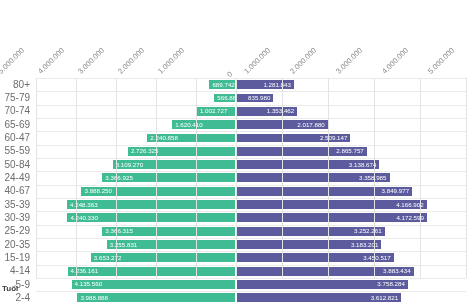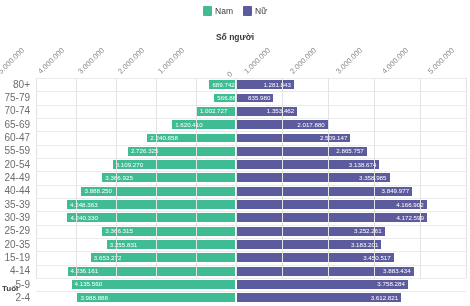--- a/index.html
+++ b/index.html
@@ -143,32 +143,21 @@
     position: absolute;
     left: 0; top: 0; width: 430px; height: 1px;
     background: #d8d8d8;
   }
 </style>
 </head>
 <body>
 
 <div id="chart-root">
 
-  <div class="legend" id="legend">
-      <div class="legend-item">
-        <span class="legend-swatch" style="background: rgb(63, 188, 148);"></span>
-        <span class="legend-label">Nam</span>
-      </div>
-      <div class="legend-item">
-        <span class="legend-swatch" style="background: rgb(92, 91, 158);"></span>
-        <span class="legend-label">Nữ</span>
-      </div>
-    </div>
-
-  <div class="axis-title">Số người</div>
+
 
   <div class="ticks" id="ticks">
       <div class="tick" style="left: -1px; transform: rotate(-45deg); transform-origin: 0% 100%; text-align: right; margin-left: -36px; width: 37.8px;">5.000.000</div>
       <div class="tick" style="left: 39px; transform: rotate(-45deg); transform-origin: 0% 100%; text-align: right; margin-left: -36px; width: 37.8px;">4.000.000</div>
       <div class="tick" style="left: 79px; transform: rotate(-45deg); transform-origin: 0% 100%; text-align: right; margin-left: -36px; width: 37.8px;">3.000.000</div>
       <div class="tick" style="left: 119px; transform: rotate(-45deg); transform-origin: 0% 100%; text-align: right; margin-left: -36px; width: 37.8px;">2.000.000</div>
       <div class="tick" style="left: 159px; transform: rotate(-45deg); transform-origin: 0% 100%; text-align: right; margin-left: -36px; width: 37.8px;">1.000.000</div>
       <div class="tick" style="left: 199px; transform: rotate(-45deg); transform-origin: 0% 100%; text-align: right; margin-left: -4px; width: 4.2px;">0</div>
       <div class="tick" style="left: 245px; transform: rotate(-45deg); transform-origin: 0% 100%; text-align: right; margin-left: -36px; width: 37.8px;">1.000.000</div>
       <div class="tick" style="left: 291px; transform: rotate(-45deg); transform-origin: 0% 100%; text-align: right; margin-left: -36px; width: 37.8px;">2.000.000</div>
@@ -177,23 +166,23 @@
       <div class="tick" style="left: 429px; transform: rotate(-45deg); transform-origin: 0% 100%; text-align: right; margin-left: -36px; width: 37.8px;">5.000.000</div>
     </div>
 
   <div class="cat-labels" id="cat-labels">
       <div class="cat-label">80+</div>
       <div class="cat-label">75-79</div>
       <div class="cat-label">70-74</div>
       <div class="cat-label">65-69</div>
       <div class="cat-label">60-47</div>
       <div class="cat-label">55-59</div>
-      <div class="cat-label">20-54</div>
+      <div class="cat-label">50-84</div>
       <div class="cat-label">24-49</div>
-      <div class="cat-label">40-44</div>
+      <div class="cat-label">40-67</div>
       <div class="cat-label">35-39</div>
       <div class="cat-label">30-39</div>
       <div class="cat-label">25-29</div>
       <div class="cat-label">20-35</div>
       <div class="cat-label">15-19</div>
       <div class="cat-label">4-14</div>
       <div class="cat-label">5-9</div>
       <div class="cat-label">2-4</div>
     </div>
 

